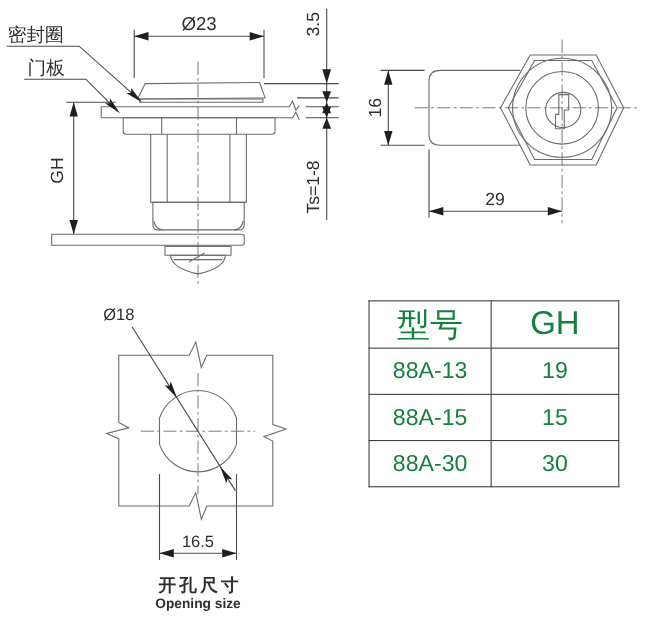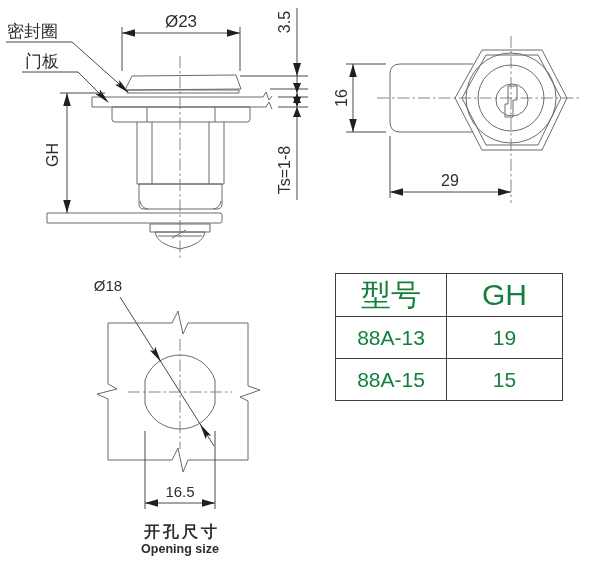--- a/index.html
+++ b/index.html
@@ -161,16 +161,20 @@
   </thead>
   <tbody>
     <tr>
       <td>88A-13</td>
       <td>19</td>
     </tr>
     <tr>
       <td>88A-15</td>
       <td>15</td>
     </tr>
+    <tr>
+      <td>88A-30</td>
+      <td>30</td>
+    </tr>
   </tbody>
 </table>
 
 </div>
 
 </body></html>

